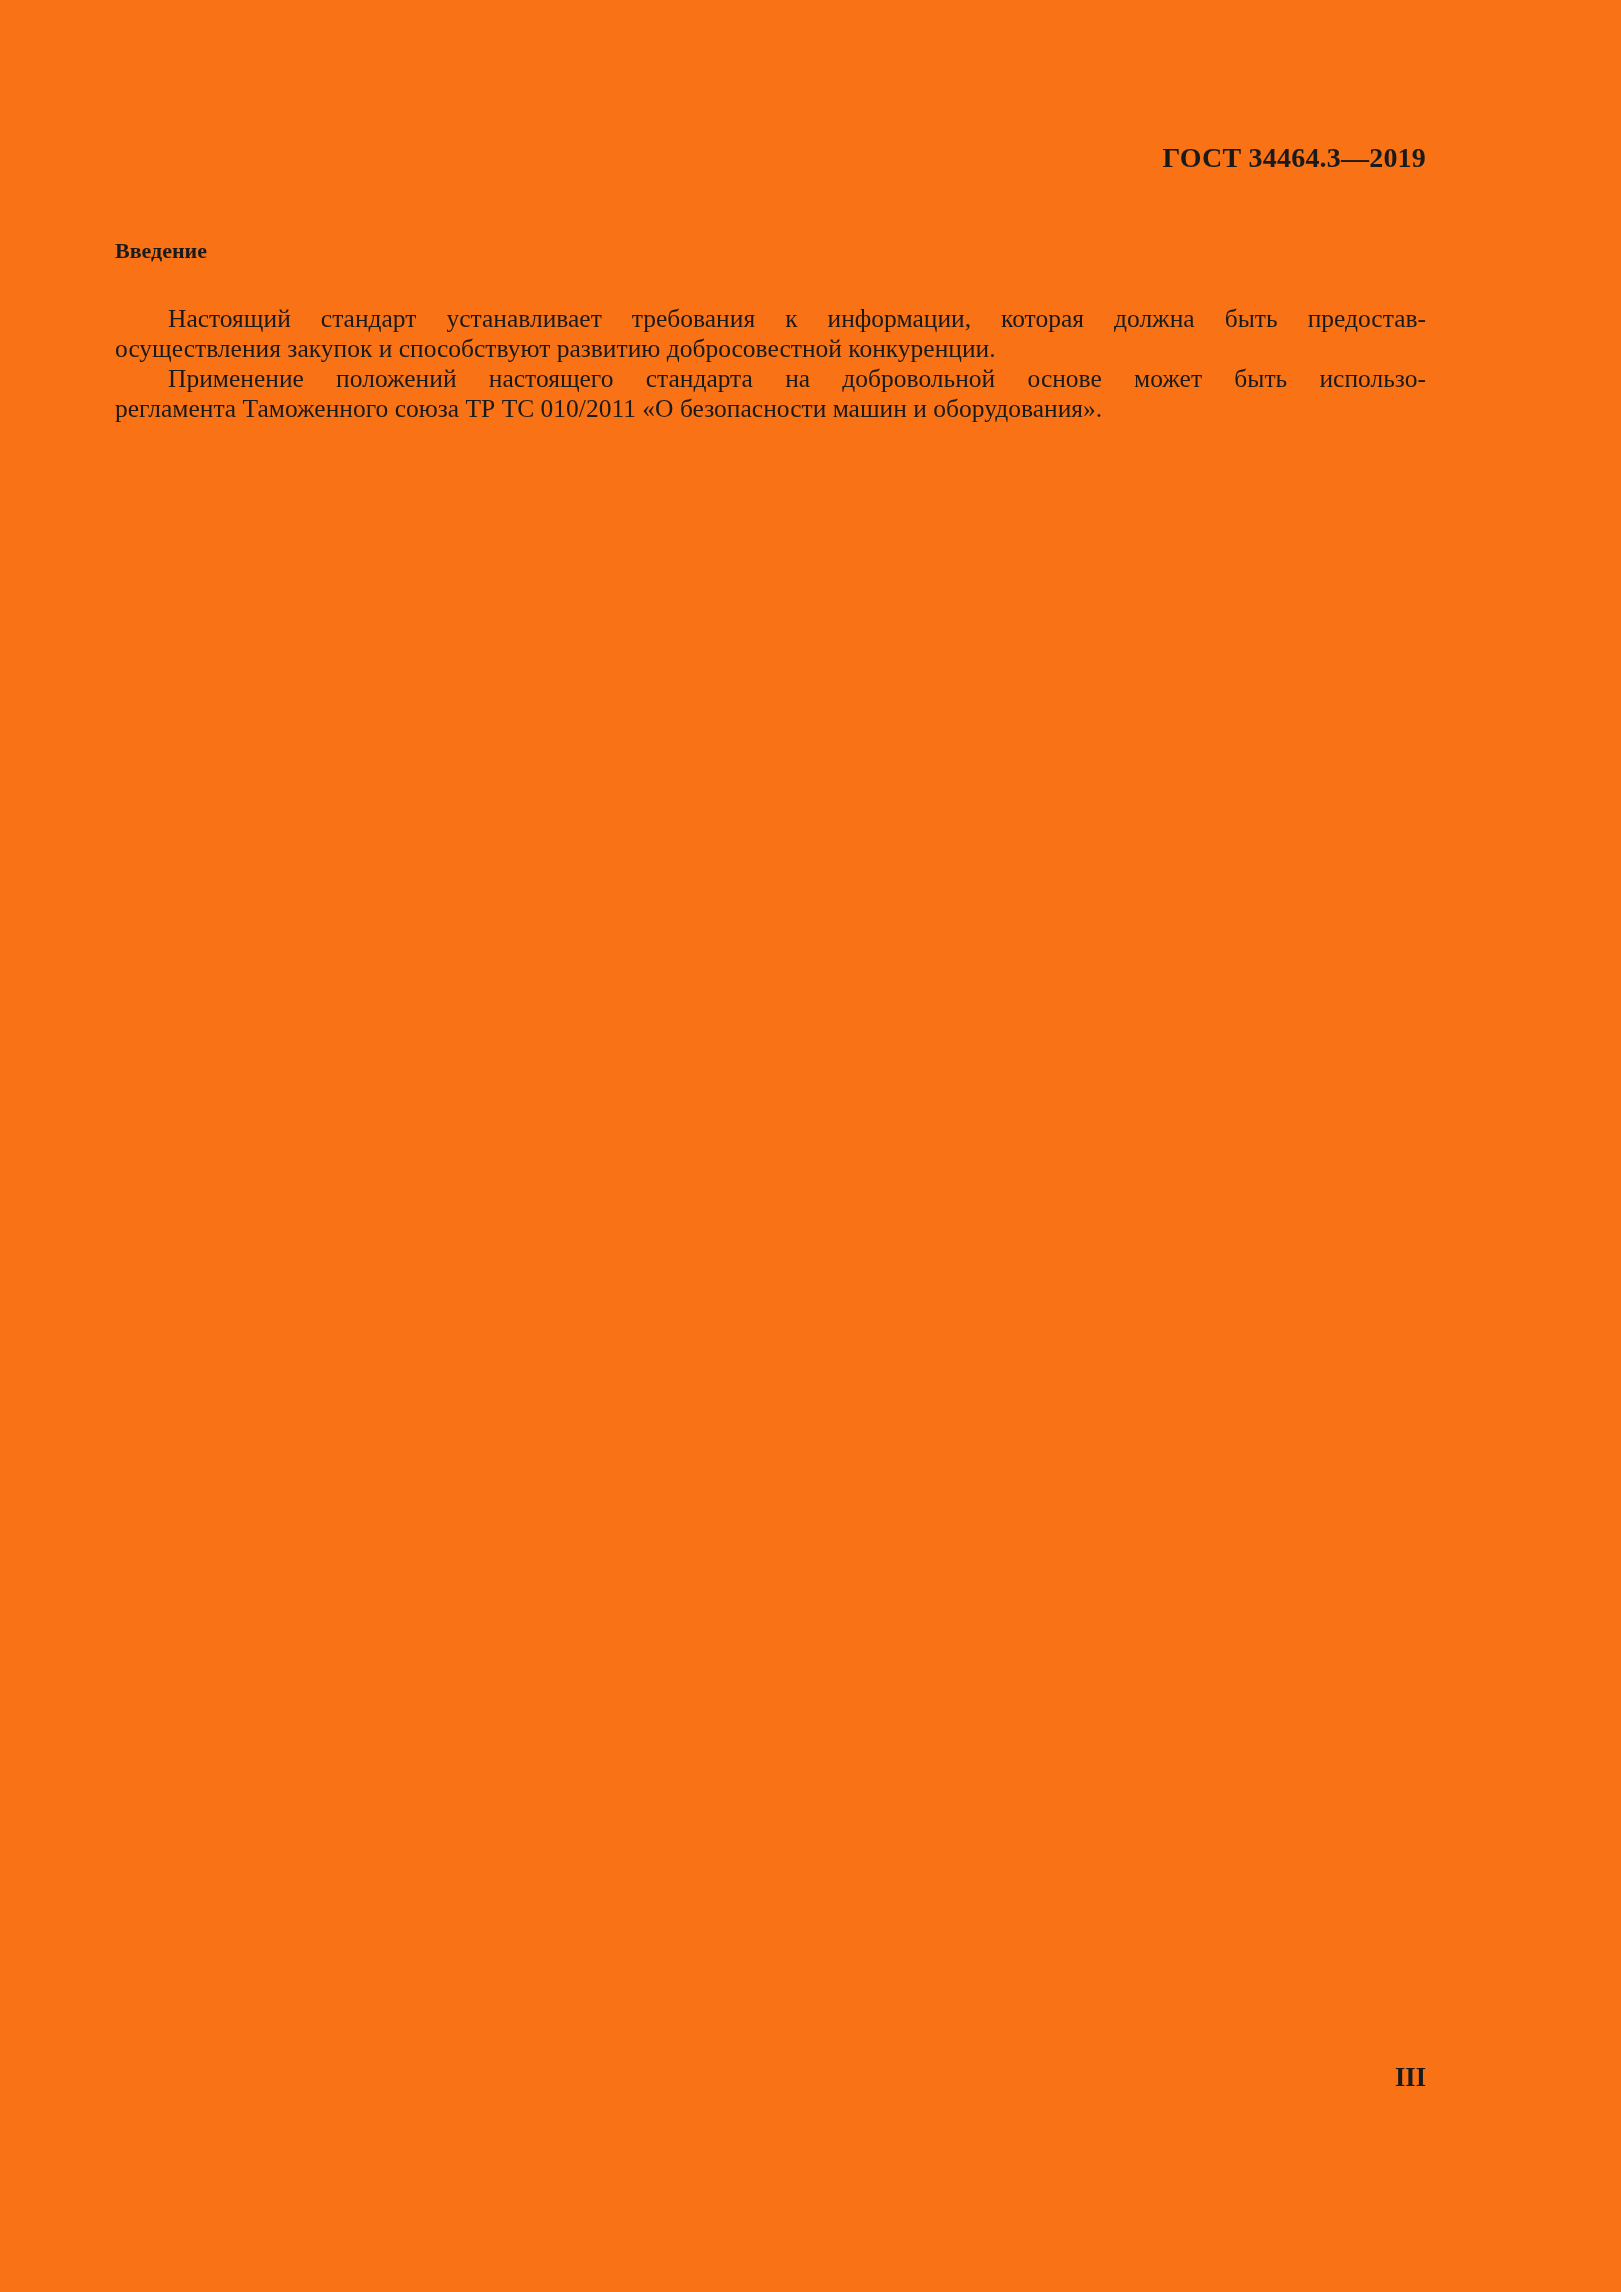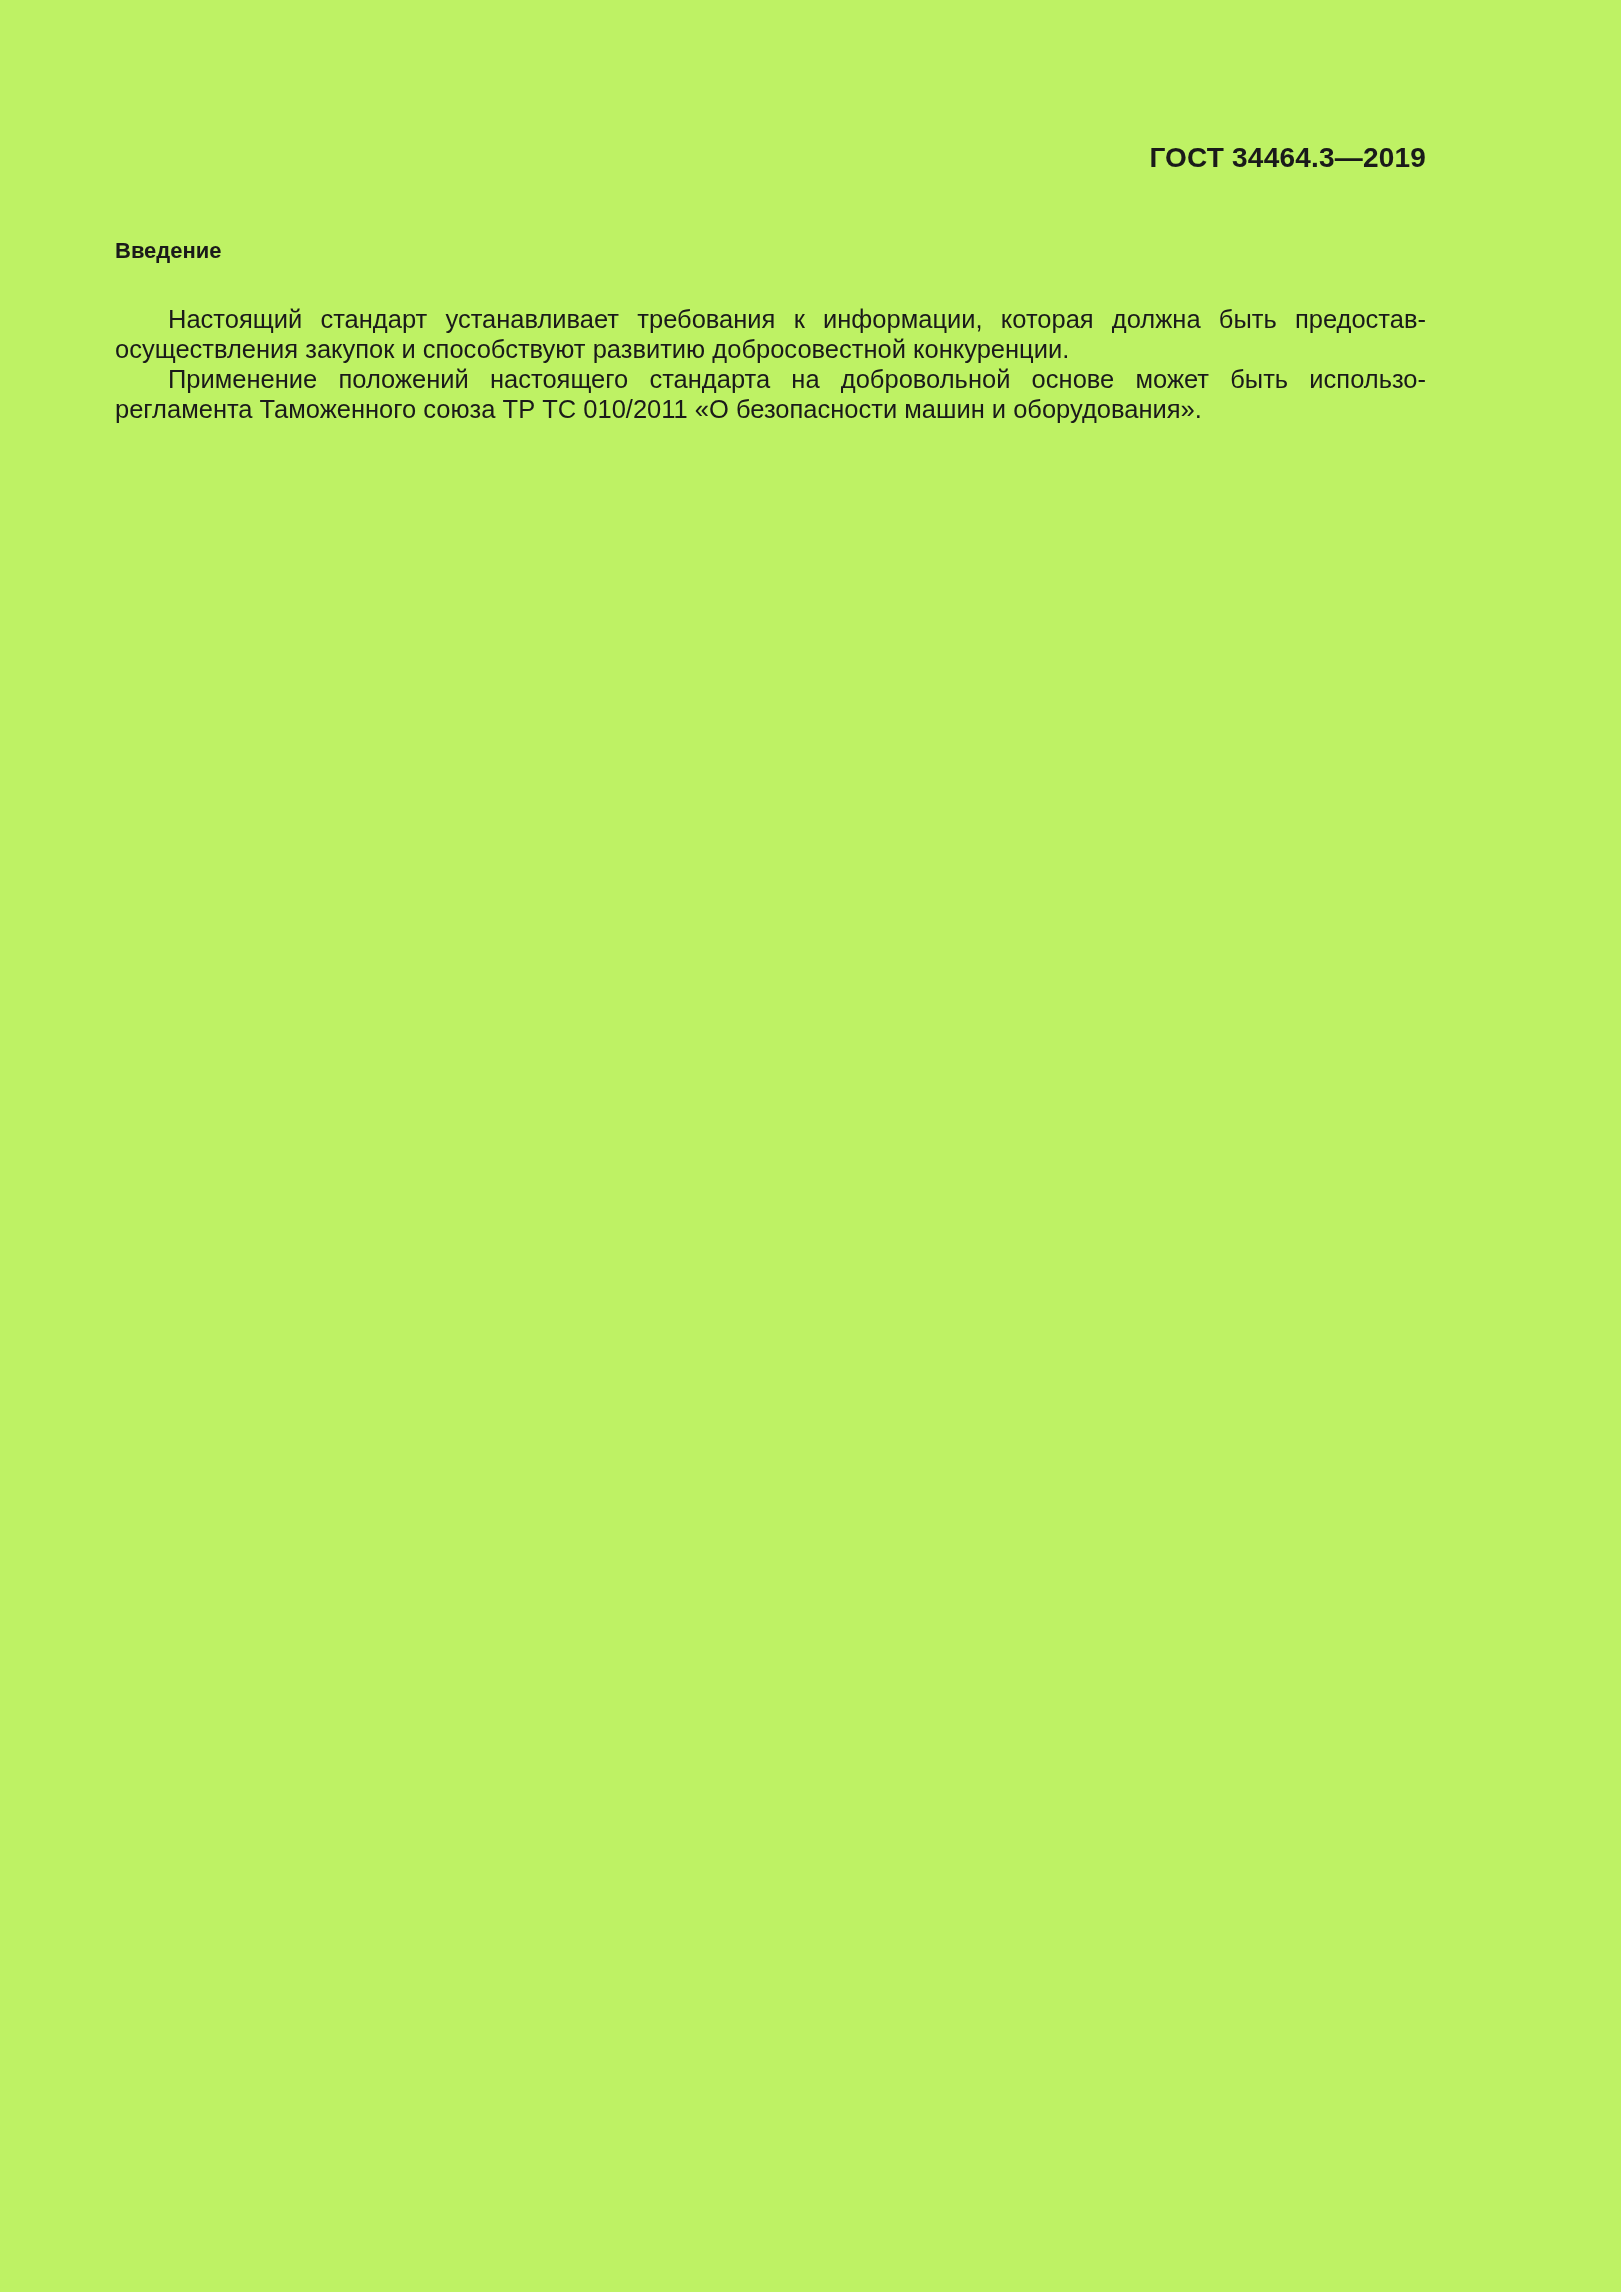--- a/index.html
+++ b/index.html
@@ -4,23 +4,23 @@
 <style>
   html, body {
     margin: 0;
     padding: 0;
     background: #f7f7f7;
   }
   .page {
     position: relative;
     width: 1621px;
     height: 2293px;
-    background: #bef264;
+    background: #f97316;
     color: #1a1a1a;
-    font-family: Liberation Sans, sans-serif;
+    font-family: Liberation Serif, serif;
     overflow: hidden;
   }
   .content {
     position: absolute;
     left: 115px;
     width: 1311px;
   }
   .doc-header {
     top: 143px;
     text-align: right;
@@ -81,15 +81,16 @@
       <div class="text-line">осуществления закупок и способствуют развитию добросовестной конкуренции.</div>
     </div>
 
     <div class="paragraph">
       <div class="text-line just first">Применение положений настоящего стандарта на добровольной основе может быть использо-</div>
       <div class="text-line">регламента Таможенного союза ТР ТС 010/2011 «О безопасности машин и оборудования».</div>
     </div>
 
   </div>
 
+  <div class="content page-number">III</div>
 
 </div>
 
 
 </body></html>

